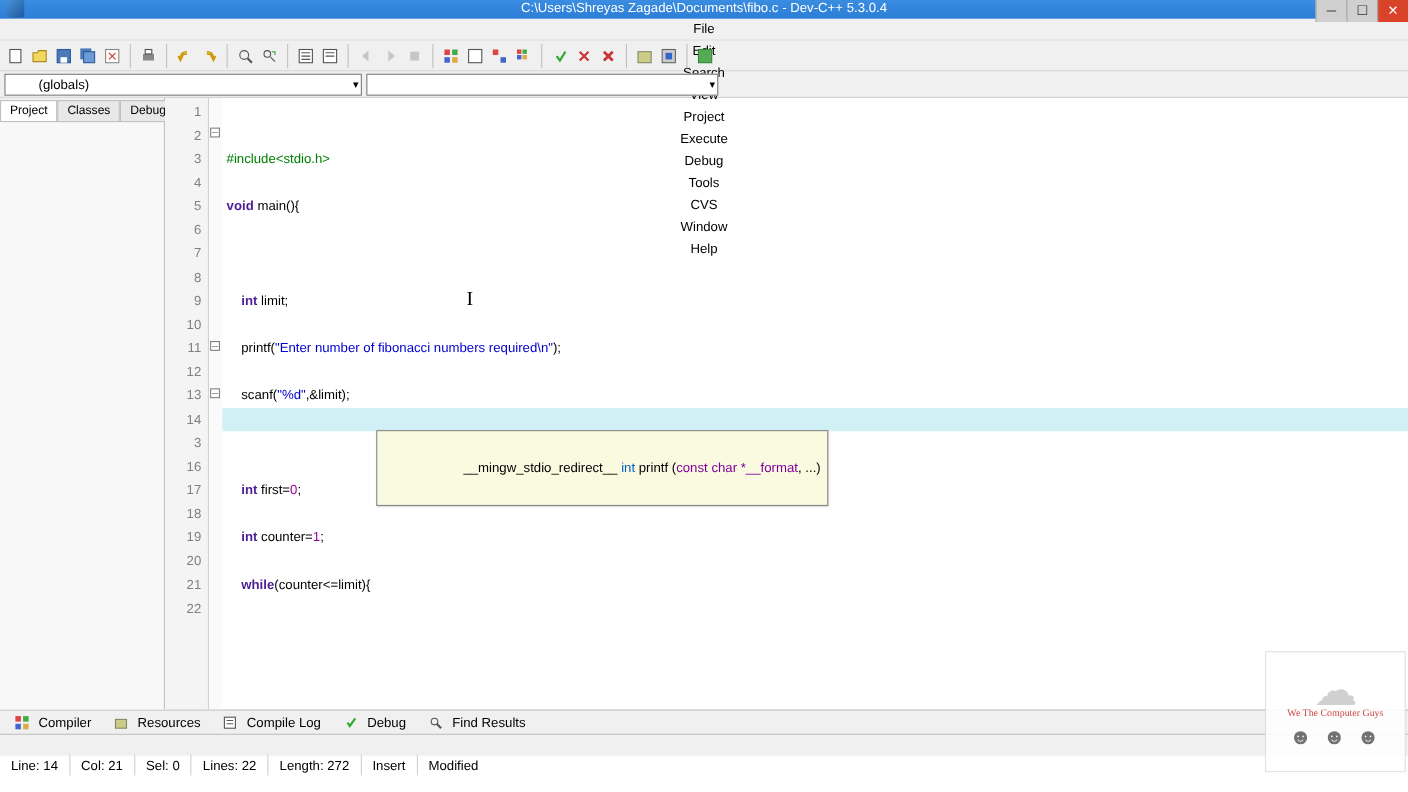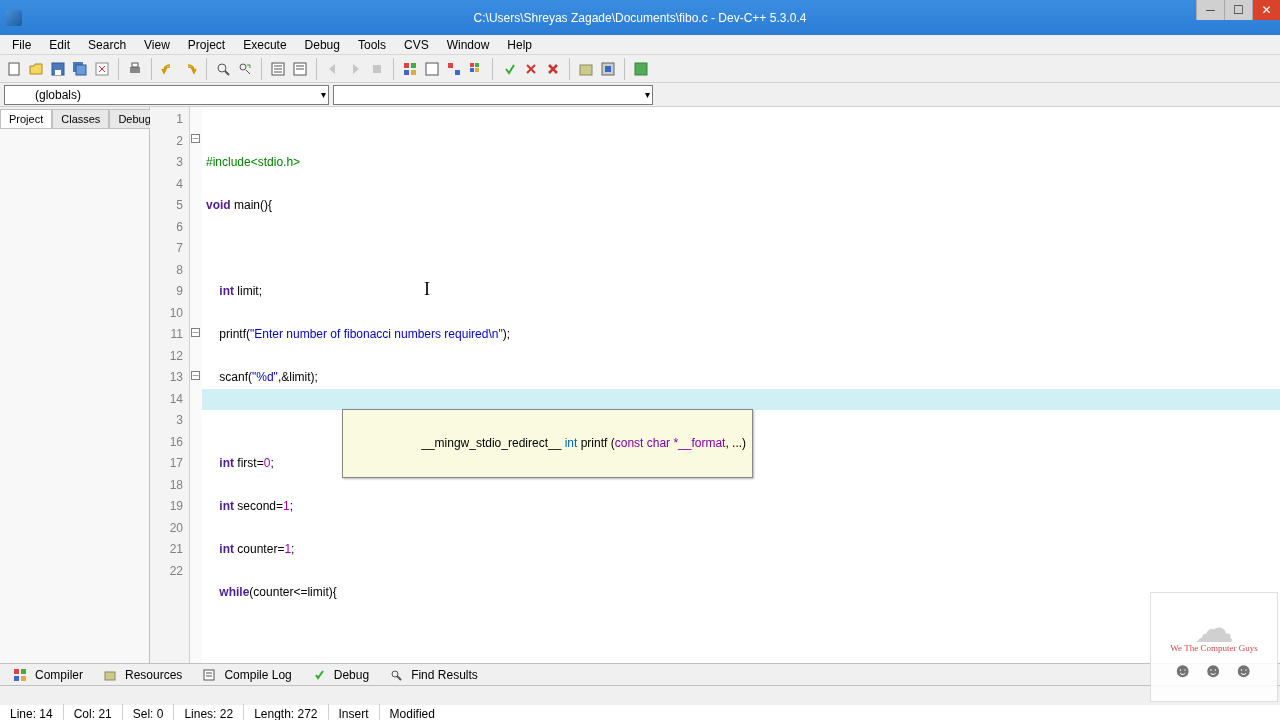--- a/index.html
+++ b/index.html
@@ -1,25 +1,25 @@
 <!DOCTYPE html>
 <html><head>
 <meta charset="utf-8">
 <style>
 * { margin: 0; padding: 0; box-sizing: border-box; font-family: "Segoe UI", Tahoma, sans-serif; font-size: 12px; }
 body { background: #fff; width: 1280px; height: 720px; overflow: hidden; position: relative; }
 
-.titlebar { height: 35px; background: linear-gradient(#3a8de0, #2c7dd6); display: flex; align-items: center; position: relative; }
+.titlebar { height: 17px; background: linear-gradient(#3a8de0, #2c7dd6); display: flex; align-items: flex-start; position: relative; }
 .titlebar-icon { width: 16px; height: 16px; margin: 0 6px; background: linear-gradient(135deg,#4a90d9,#1c5a9e); border-radius: 2px; }
 .titlebar-title { position: absolute; left: 50%; transform: translateX(-50%); color: #fff; font-size: 12px; }
 .win-controls { position: absolute; right: 0; top: 0; display: flex; }
 .win-btn { width: 28px; height: 20px; display: flex; align-items: center; justify-content: center; color: #333; background: #d0d0d0; border-left: 1px solid #aaa; font-size: 12px; }
 .win-btn.close { background: #d9432a; color: #fff; }
 
-.menubar { height: 20px; background: #f0f0f0; display: flex; gap: 2px; padding: 0 4px; align-items: center; border-bottom: 1px solid #d8d8d8; }
+.menubar { height: 20px; background: #f0f0f0; display: flex; gap: 2px; padding: 0 4px; align-items: center; border-bottom: 1px solid #d8d8d8; flex-direction: column; }
 .menubar div { padding: 2px 8px; cursor: default; }
 
 .toolbar { height: 28px; background: #f0f0f0; display: flex; align-items: center; gap: 2px; padding: 2px 4px; border-bottom: 1px solid #d0d0d0; }
 .tb-btn { width: 20px; height: 20px; display: flex; align-items: center; justify-content: center; border: 1px solid transparent; }
 .tb-sep { width: 1px; height: 22px; background: #c0c0c0; margin: 0 4px; }
 
 .combo-row { height: 24px; background: #f0f0f0; display: flex; align-items: center; gap: 4px; padding: 0 4px; border-bottom: 1px solid #d0d0d0; }
 .combo { background: #fff; border: 1px solid #7a7a7a; height: 20px; display: flex; align-items: center; padding: 0 4px; font-family: monospace; font-size: 11px; position: relative; }
 .combo .arrow { position: absolute; right: 2px; font-size: 10px; }
 .combo1 { width: 325px; padding-left: 30px; }
@@ -307,21 +307,20 @@
       <div class="code-area">
         <div class="hl-line" style="top:281.5px"></div>
 <div class="code-line"><span class="kw-green">#include</span><span class="kw-green">&lt;stdio.h&gt;</span></div>
 <div class="code-line"><span class="kw-blue">void</span><span> main(){</span></div>
 <div class="code-line"></div>
 <div class="code-line">    <span class="kw-blue">int</span><span> limit;</span></div>
 <div class="code-line"><span>    printf(</span><span class="str-blue">"Enter number of fibonacci numbers required\n"</span><span>);</span></div>
 <div class="code-line"><span>    scanf(</span><span class="str-blue">"%d"</span><span>,&amp;limit);</span></div>
 <div class="code-line"></div>
 <div class="code-line">    <span class="kw-blue">int</span><span> first=</span><span class="lit-purple">0</span><span>;</span></div>
-<div class="code-line">    <span class="kw-blue">int</span><span> second=</span><span class="lit-purple">1</span><span>;</span></div>
 <div class="code-line">    <span class="kw-blue">int</span><span> counter=</span><span class="lit-purple">1</span><span>;</span></div>
 <div class="code-line">    <span class="kw-blue">while</span><span>(counter&lt;=limit){</span></div>
 <div class="code-line"></div>
 
 
 
 
 
 
 

